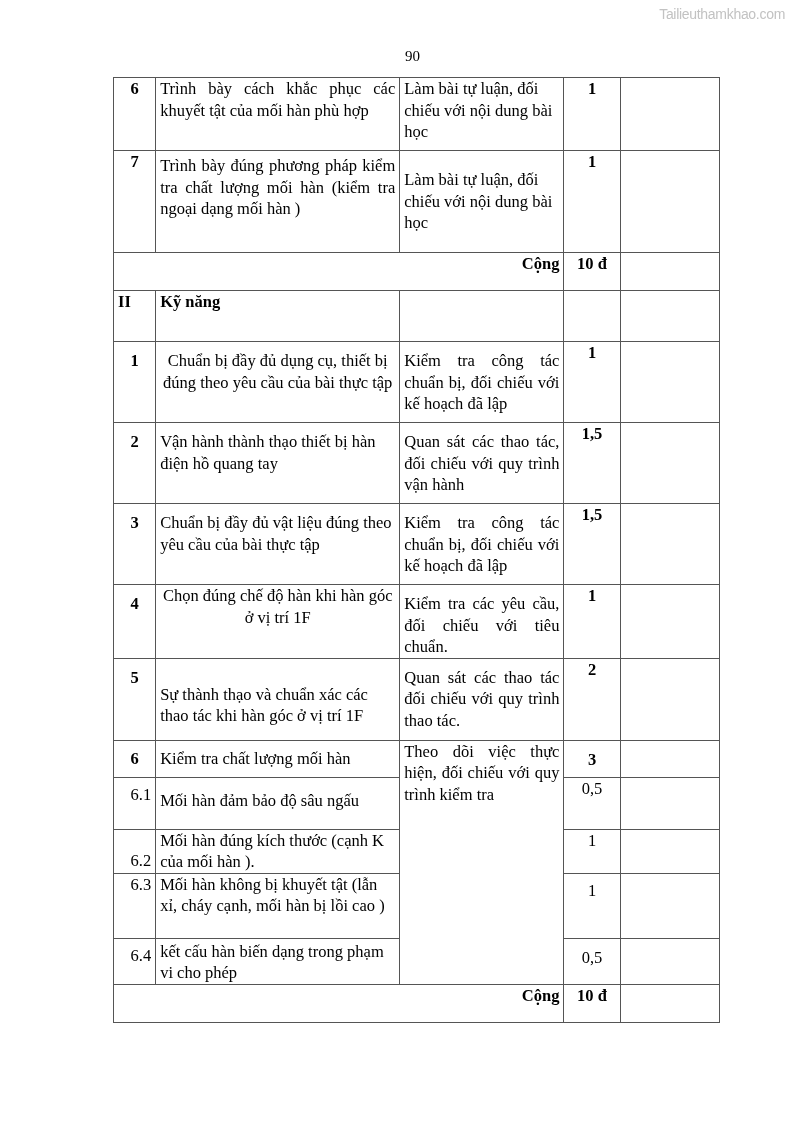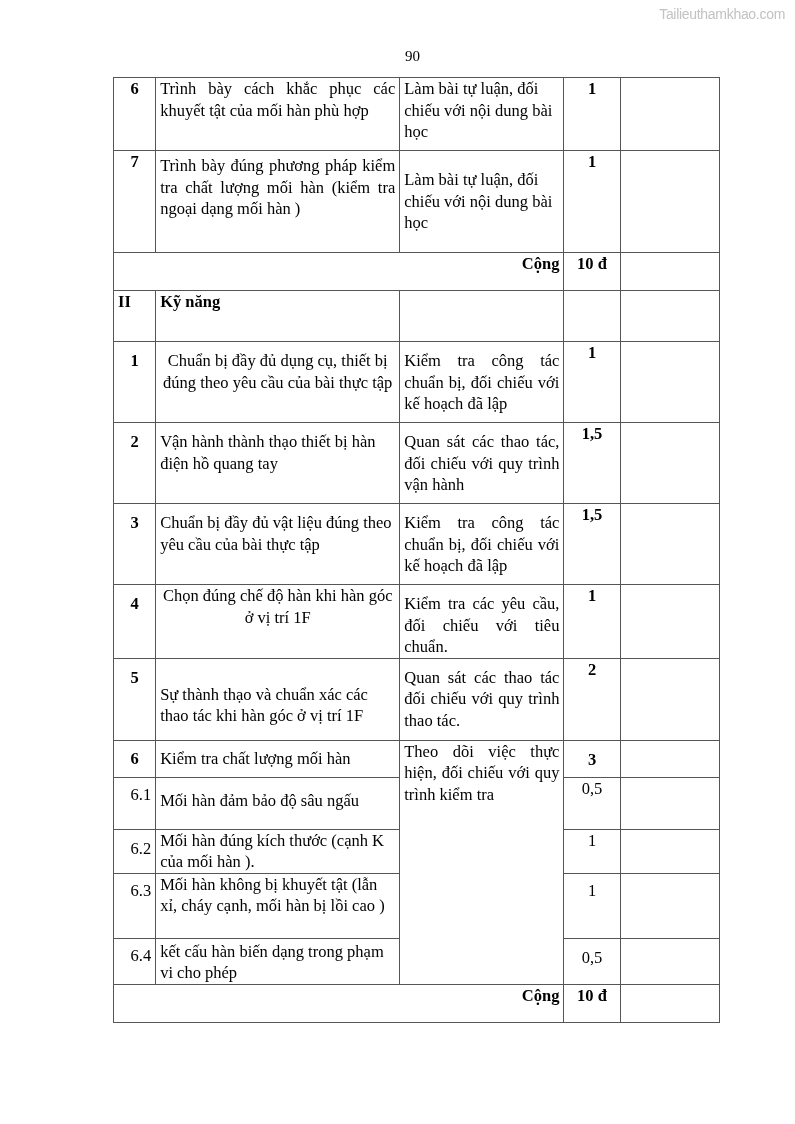--- a/index.html
+++ b/index.html
@@ -111,27 +111,27 @@
     <td class="score" style="padding-top:8px;">3</td>
     <td></td>
   </tr>
   <tr style="height:52px;">
     <td class="subnum" style="padding-top:6px;">6.1</td>
     <td class="criteria" style="text-align:left; padding-top:12px;">Mối hàn đảm bảo độ sâu ngấu</td>
     <td class="score-light">0,5</td>
     <td></td>
   </tr>
   <tr style="height:44px;">
-    <td class="subnum" style="padding-top:8px;">6.2</td>
+    <td class="subnum" style="padding-top:20px;">6.2</td>
     <td class="criteria" style="text-align:left; padding-top:0;margin-top:12px;">Mối hàn đúng kích thước (cạnh K của mối hàn ).</td>
     <td class="score-light" style="padding-top:0;">1</td>
     <td></td>
   </tr>
   <tr style="height:65px;">
-    <td class="subnum" style="padding-top:6px;">6.3</td>
+    <td class="subnum" style="">6.3</td>
     <td class="criteria" style="text-align:left; padding-top:0;">Mối hàn không bị khuyết tật (lẫn xỉ, cháy cạnh, mối hàn bị lồi cao )</td>
     <td class="score-light" style="padding-top:6px;">1</td>
     <td></td>
   </tr>
   <tr style="height:46px;">
     <td class="subnum" style="padding-top:6px;">6.4</td>
     <td class="criteria" style="text-align:left; padding-top:2px;">kết cấu hàn biến dạng trong phạm vi cho phép</td>
     <td class="score-light" style="padding-top:8px;">0,5</td>
     <td></td>
   </tr>

